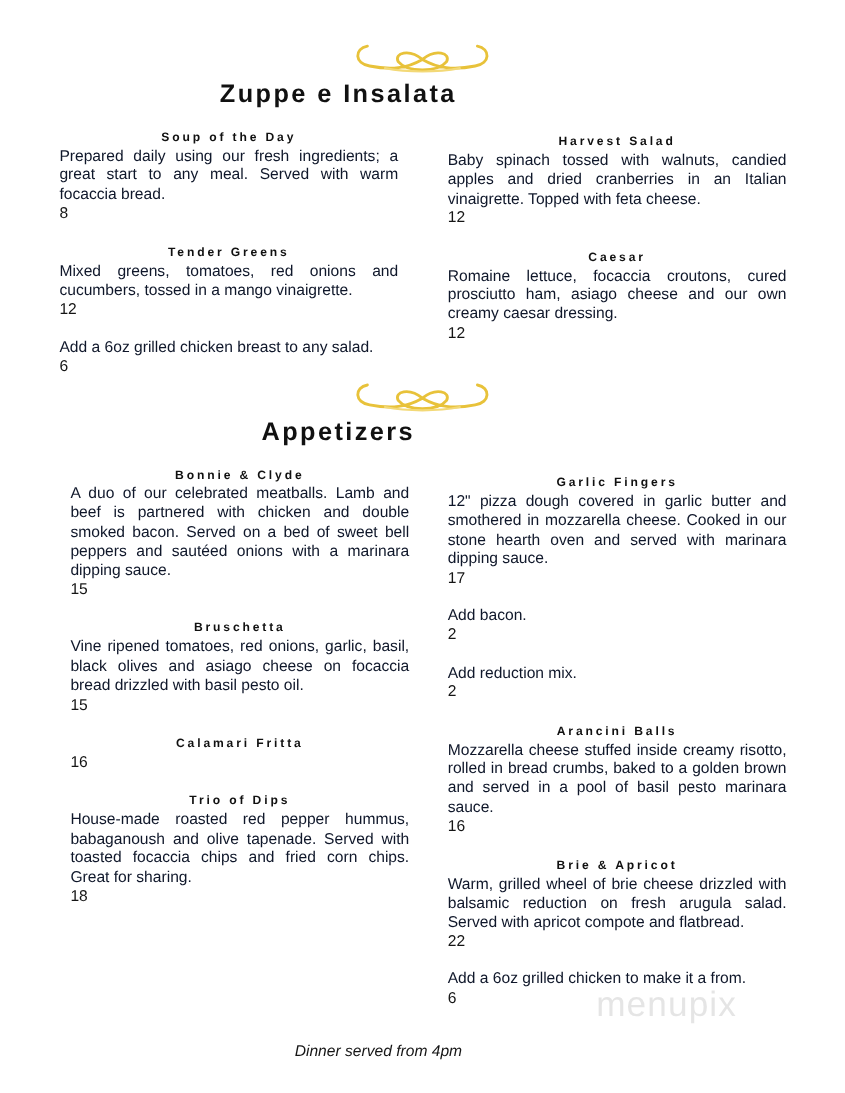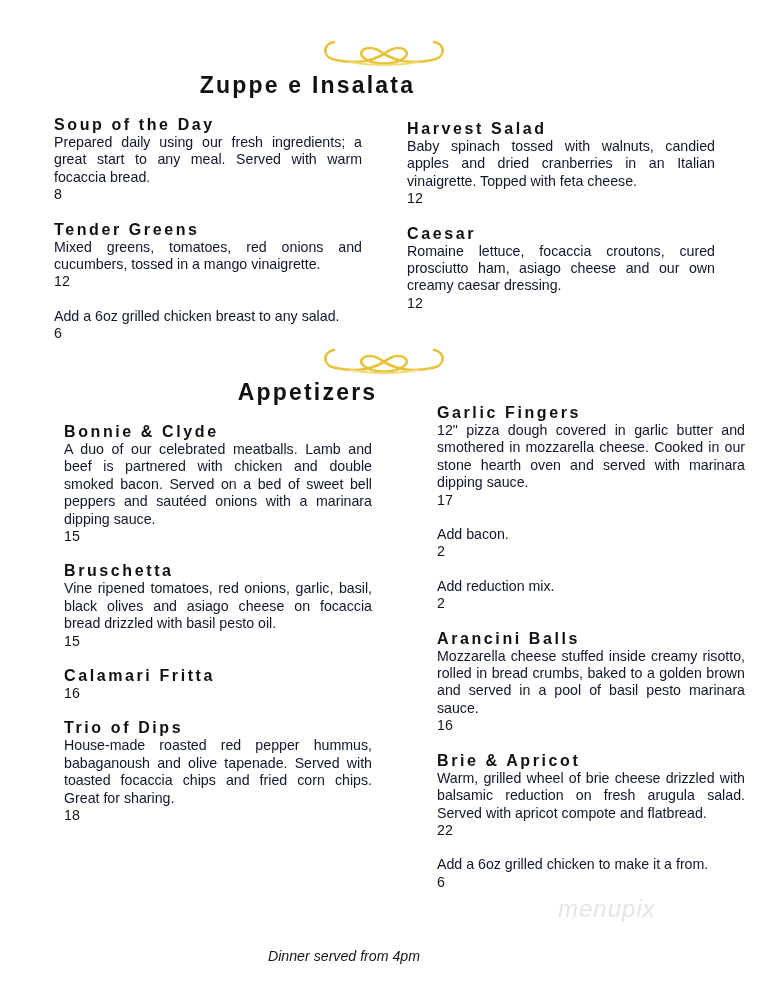--- a/index.html
+++ b/index.html
@@ -32,24 +32,25 @@
       letter-spacing: 2.2px;
       color: #111111;
     }
     .col {
       position: absolute;
       width: 308px;
     }
     .item { margin-bottom: 17px; }
     .item-name {
       font-weight: bold;
-      font-size: 16px;
+      font-size: 11px;
       letter-spacing: 2.6px;
       line-height: 18px;
       color: #111111;
+      text-align: center;
     }
     .item-desc {
       font-size: 14.2px;
       line-height: 17.4px;
       text-align: justify;
       text-align-last: left;
       color: #0f172a;
     }
     .item-price {
       font-size: 14.2px;
@@ -61,28 +62,27 @@
       top: 948px;
       left: 0;
       width: 688px;
       text-align: center;
       font-style: italic;
       font-size: 14.2px;
       color: #151515;
     }
     .watermark {
       position: absolute;
-      left: 558px;
+      left: 542px;
       top: 895px;
-      font-size: 24px;
+      font-size: 32px;
       color: rgba(150,150,150,0.25);
       letter-spacing: 1px;
       font-family: "Liberation Sans", sans-serif;
       font-weight: 300;
-      font-style: italic;
     }
   </style>
 </head>
 <body>
 
 <svg class="ornament" style="top:38px;" viewBox="0 0 128 30">
   <path d="M14 4 C2 6 2 20 16 22 C36 26 50 24 64 16 C52 6 38 10 42 18 C50 28 78 28 86 18 C90 10 76 6 64 16 C78 24 92 26 112 22 C126 20 126 6 114 4" fill="none" stroke="#e8c23a" stroke-width="2.6" stroke-linecap="round"></path>
   <path d="M30 24 C50 28 78 28 98 24" fill="none" stroke="#f3d977" stroke-width="2" stroke-linecap="round"></path>
 </svg>
 <div class="section-title" style="top:72px;">Zuppe e Insalata</div>
@@ -138,21 +138,21 @@
     <div class="item-name">Calamari Fritta</div>
     <div class="item-price">16</div>
   </div>
   <div class="item">
     <div class="item-name">Trio of Dips</div>
     <div class="item-desc">House-made roasted red pepper hummus, babaganoush and olive tapenade. Served with toasted focaccia chips and fried corn chips. Great for sharing.</div>
     <div class="item-price">18</div>
   </div>
 </div>
 
-<div class="col" style="left:407px; top:404px;margin-left:30px;">
+<div class="col" style="left:407px; top:430px;">
   <div class="item">
     <div class="item-name">Garlic Fingers</div>
     <div class="item-desc">12" pizza dough covered in garlic butter and smothered in mozzarella cheese. Cooked in our stone hearth oven and served with marinara dipping sauce.</div>
     <div class="item-price">17</div>
   </div>
   <div class="item">
     <div class="item-desc">Add bacon.</div>
     <div class="item-price">2</div>
   </div>
   <div class="item">

